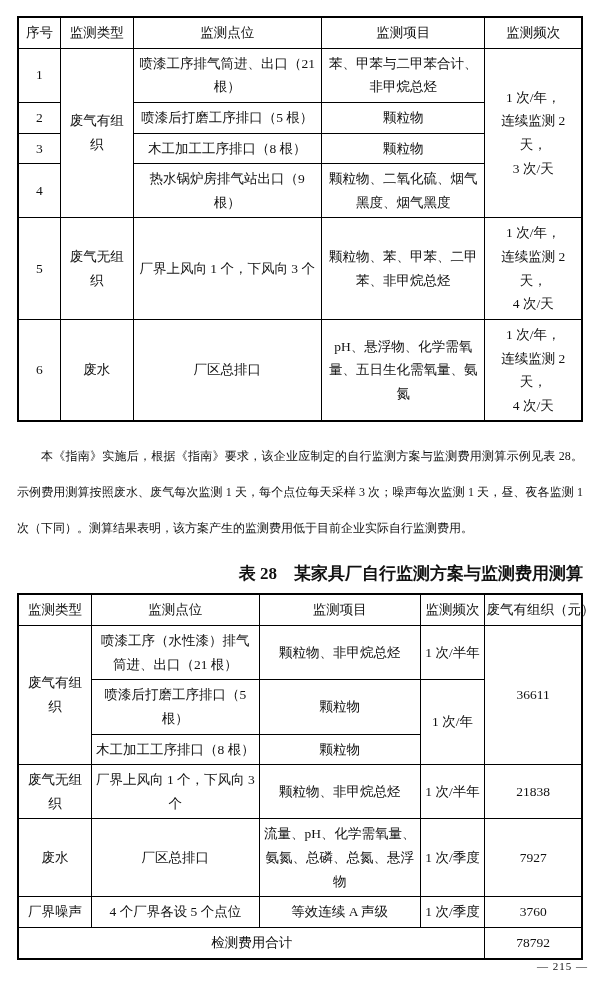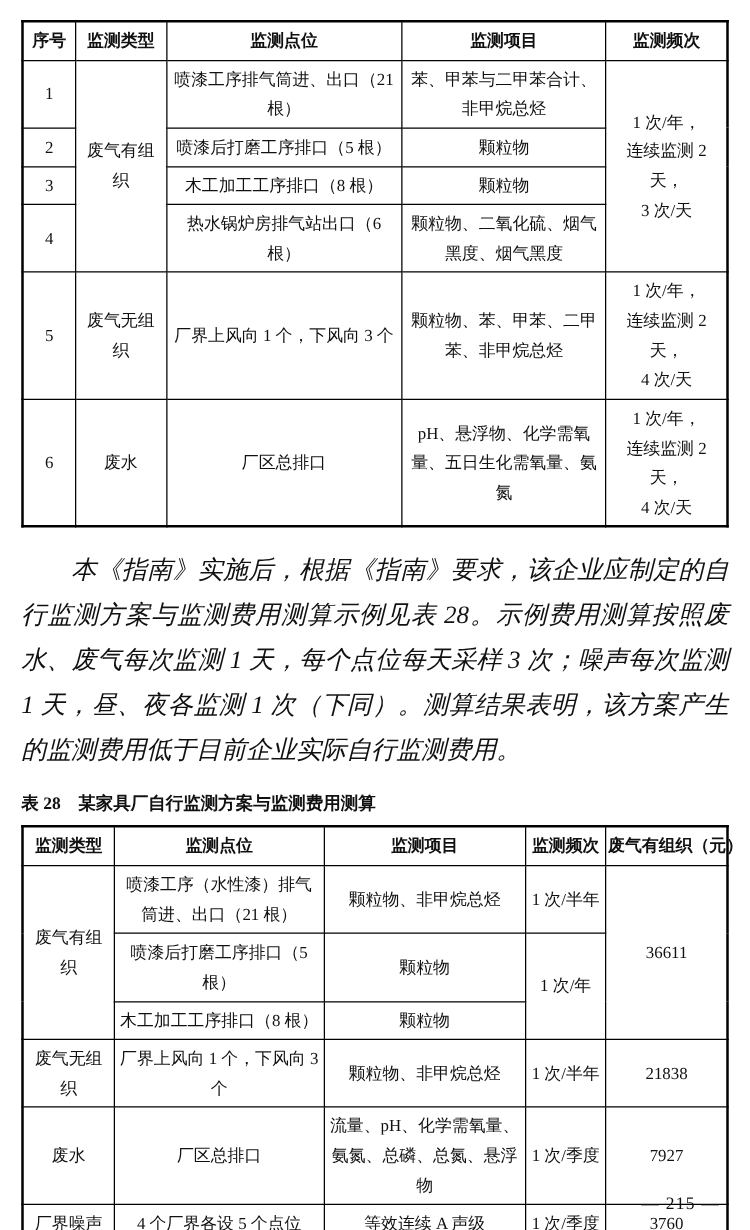--- a/index.html
+++ b/index.html
@@ -11,31 +11,31 @@
   .page { padding:16px 17px 0 17px; }
 
   table { border-collapse:collapse; width:100%; table-layout:fixed; }
   .doc-table { border:2px solid #000; }
   .doc-table th, .doc-table td {
     border:1px solid #000;
     text-align:center; vertical-align:middle;
     font-size:13.5px; line-height:1.75; padding:3px 4px;
     word-break:break-all;
   }
-  .doc-table th { font-weight:bold; border-bottom:1.5px solid #000; }
+  .doc-table th { font-weight:normal; border-bottom:1.5px solid #000; }
   .doc-table .nowrap { white-space:nowrap; padding-left:1px; padding-right:1px; }
 
   .para {
-    font-size:20px; line-height:36px; text-align:justify; text-indent:2em;
-    margin-top:16px; word-break:break-all;font-style:italic;
+    font-size:12px; line-height:36px; text-align:justify; text-indent:2em;
+    margin-top:16px; word-break:break-all;
   }
-  .table-title { text-align:left; font-weight:bold; font-size:14px; margin:16px 0 8px 0; }
+  .table-title { text-align:right; font-weight:bold; font-size:17px; margin:16px 0 8px 0; }
   .page-number {
-    position:absolute; bottom:12px; right:24px;
-    font-size:14px; letter-spacing:1px;
+    position:absolute; bottom:12px; right:12px;
+    font-size:11px; letter-spacing:1px;
   }
   .freq-line { display:block; }
 </style>
 </head>
 <body>
 
 <div class="page">
 
   <table class="doc-table">
     <colgroup>
@@ -71,21 +71,21 @@
         <td>喷漆后打磨工序排口（5 根）</td>
         <td>颗粒物</td>
       </tr>
       <tr>
         <td>3</td>
         <td>木工加工工序排口（8 根）</td>
         <td>颗粒物</td>
       </tr>
       <tr>
         <td>4</td>
-        <td>热水锅炉房排气站出口（6 根）</td>
+        <td>热水锅炉房排气站出口（9 根）</td>
         <td>颗粒物、二氧化硫、烟气黑度、烟气黑度</td>
       </tr>
       <tr>
         <td>5</td>
         <td>废气无组织</td>
         <td>厂界上风向 1 个，下风向 3 个</td>
         <td>颗粒物、苯、甲苯、二甲苯、非甲烷总烃</td>
         <td>
           <span class="freq-line">1 次/年，</span>
           <span class="freq-line">连续监测 2 天，</span>

